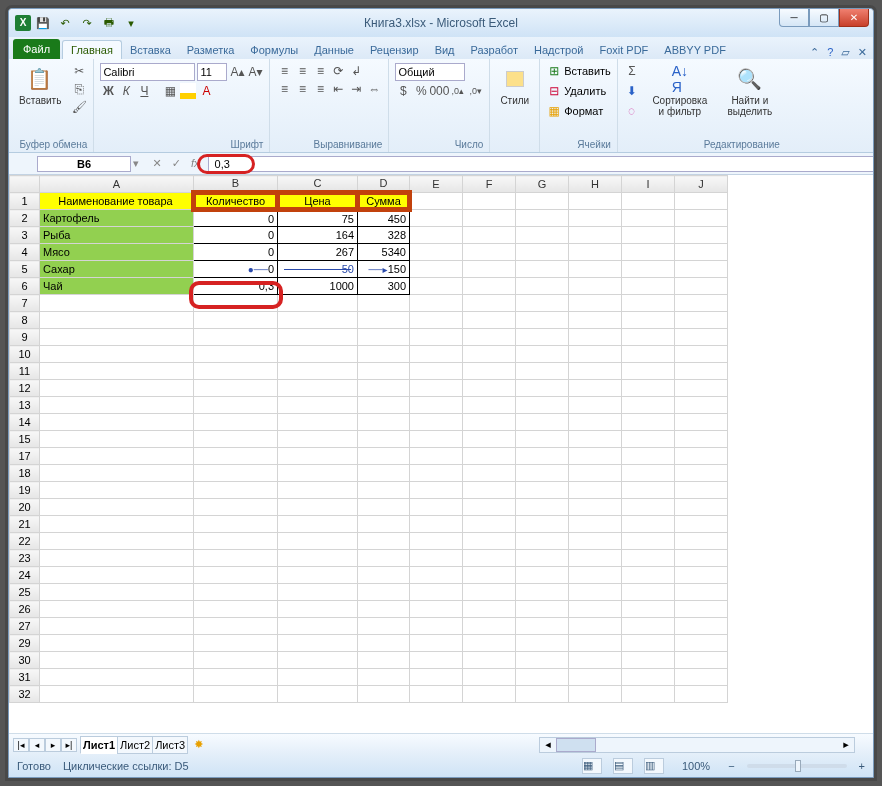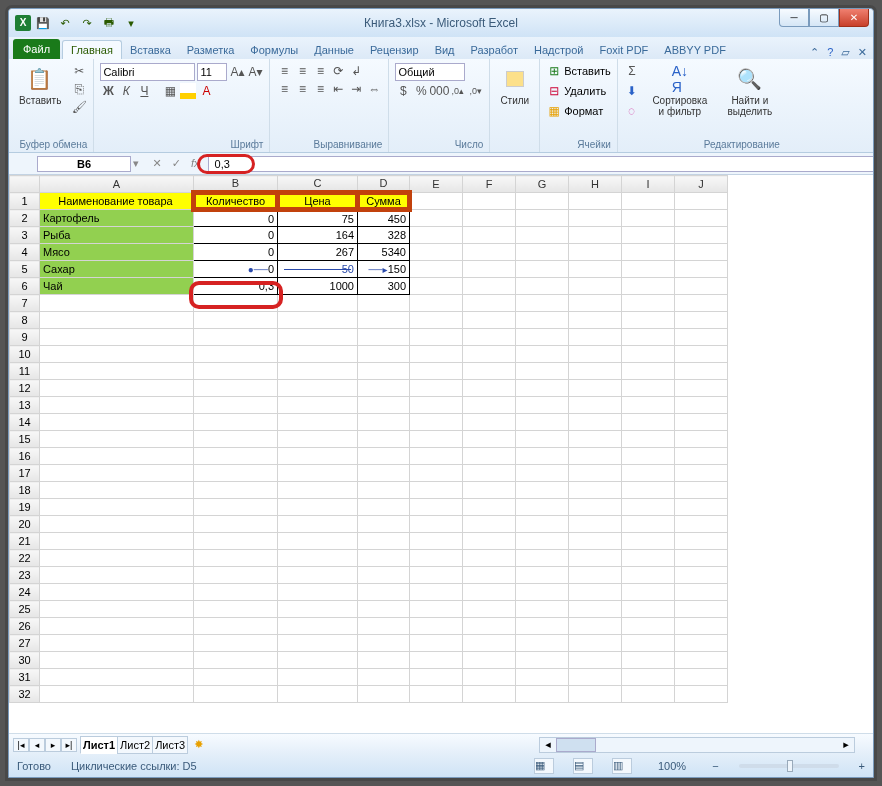--- a/index.html
+++ b/index.html
@@ -54,21 +54,21 @@
   .arrow-dot { color:#2a4aaa; font-size:10px; }
   .cell-highlight { position:absolute; border:4px solid #d62222; border-radius:10px; pointer-events:none; }
   
   .sheettabs { height:22px; background:linear-gradient(#f7fbff,#e3eef9); border-top:1px solid #cfdde9; display:flex; align-items:center; font-size:11px; position:relative; }
   .nav-btns { display:flex; gap:0; margin:0 4px; }
   .nav-btns span { width:16px; height:14px; border:1px solid #bcd; background:#f3f8fd; text-align:center; font-size:9px; line-height:12px; }
   .sheettab { padding:2px 2px; border:1px solid #bcd; background:#f3f8fd; margin-left:-1px; }
   .sheettab.active { background:#fff; font-weight:bold; border-bottom-color:#fff; }
   .hscroll { position:absolute; right:18px; left:530px; top:3px; height:16px; border:1px solid #bcd; background:#eef5fc; display:flex; }
   .hscroll .th { width:40px; background:#cfe0f0; border:1px solid #aac; }
-  .statusbar { height:22px; background:linear-gradient(#e3eef9,#cfe3f6); display:flex; align-items:center; font-size:11px; color:#3a5a7a; padding:0 8px; gap:20px; }
+  .statusbar { height:22px; background:linear-gradient(#e3eef9,#cfe3f6); display:flex; align-items:center; font-size:11px; color:#3a5a7a; padding:0 8px; gap:12px; }
   .statusbar .spacer { flex:1; }
   .viewbtn { width:20px; height:16px; border:1px solid #bcd; background:#f3f8fd; margin-left:-1px; }
   .zoom-slider { width:100px; height:4px; background:#cfdcea; border-radius:2px; position:relative; }
   .zoom-slider .thumb { position:absolute; left:48px; top:-4px; width:6px; height:12px; background:#eef5fc; border:1px solid #9ab; }
 </style>
 </head>
 <body>
 
 <div class="window">
 
@@ -449,33 +449,20 @@
             <td></td>
             <td></td>
             <td></td>
             <td></td>
             <td></td>
             <td></td>
             <td></td>
             <td></td>
           </tr>
           <tr>
-            <td class="rowhdr">16</td>
-            <td></td>
-            <td></td>
-            <td></td>
-            <td></td>
-            <td></td>
-            <td></td>
-            <td></td>
-            <td></td>
-            <td></td>
-            <td></td>
-          </tr>
-          <tr>
             <td class="rowhdr">17</td>
             <td></td>
             <td></td>
             <td></td>
             <td></td>
             <td></td>
             <td></td>
             <td></td>
             <td></td>
             <td></td>
@@ -593,20 +580,33 @@
             <td></td>
             <td></td>
             <td></td>
             <td></td>
             <td></td>
             <td></td>
             <td></td>
           </tr>
           <tr>
             <td class="rowhdr">27</td>
+            <td></td>
+            <td></td>
+            <td></td>
+            <td></td>
+            <td></td>
+            <td></td>
+            <td></td>
+            <td></td>
+            <td></td>
+            <td></td>
+          </tr>
+          <tr>
+            <td class="rowhdr">29</td>
             <td></td>
             <td></td>
             <td></td>
             <td></td>
             <td></td>
             <td></td>
             <td></td>
             <td></td>
             <td></td>
             <td></td>

